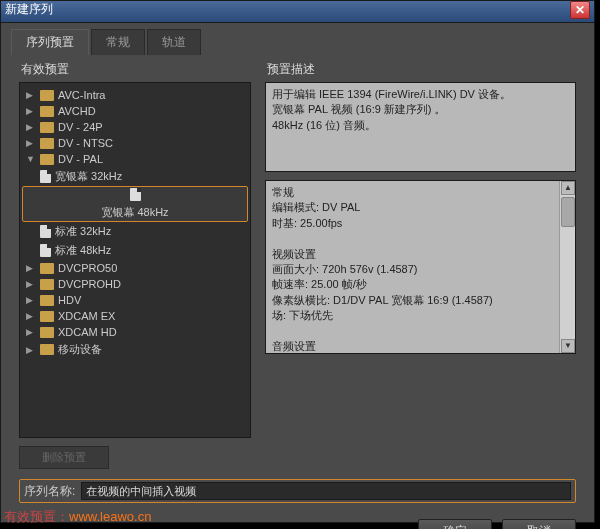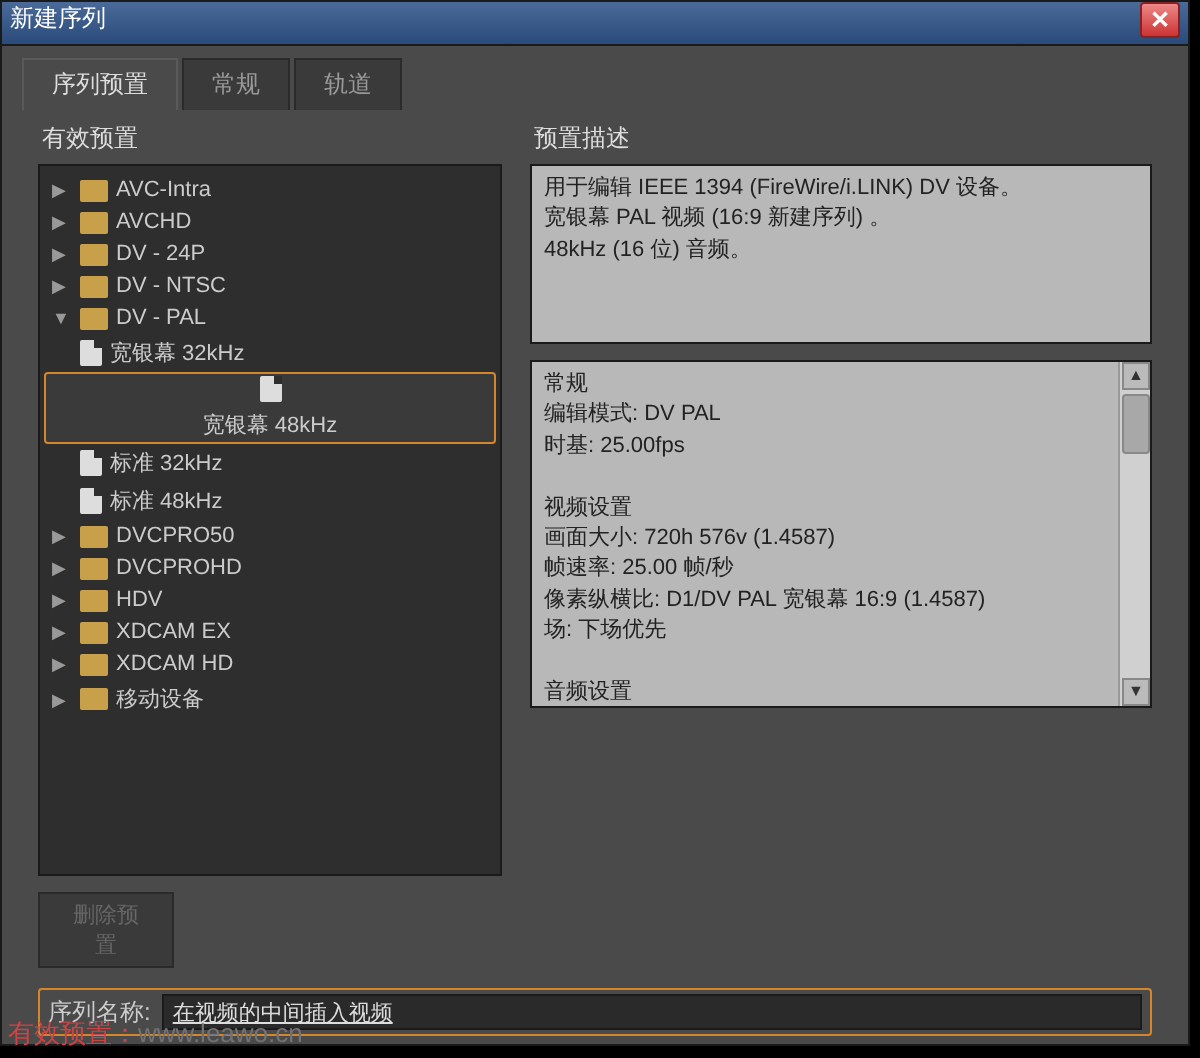--- a/index.html
+++ b/index.html
@@ -22,29 +22,29 @@
 .arrow { width: 10px; color: #999; font-size: 9px; display: inline-block; }
 .folder-icon { width: 14px; height: 11px; background: #c9a04a; border-radius: 1px; display: inline-block; }
 .file-icon { width: 11px; height: 13px; background: #ddd; display: inline-block; border-radius: 1px; position: relative; }
 .file-icon::after { content: ''; position: absolute; top: 0; right: 0; width: 4px; height: 4px; background: #2e2e2e; }
 .indent1 { padding-left: 18px; }
 .desc-box { background: #b8b8b8; border: 1px solid #1a1a1a; height: 90px; padding: 4px 6px; font-size: 11px; color: #222; overflow: auto; line-height: 1.4; }
 .details-box { background: #b8b8b8; border: 1px solid #1a1a1a; height: 174px; margin-top: 8px; padding: 4px 6px; font-size: 11px; color: #222; overflow: auto; line-height: 1.4; position: relative; }
 .scrollbar-fake { position: absolute; right: 0; top: 0; width: 16px; height: 100%; background: #d0d0d0; border-left: 1px solid #999; }
 .scrollbar-thumb { position: absolute; left: 1px; top: 16px; width: 14px; height: 30px; background: #a8a8a8; border: 1px solid #888; border-radius: 2px; }
 .scrollbar-arrow { position: absolute; left: 1px; width: 14px; height: 14px; background: #bbb; border: 1px solid #888; font-size: 8px; text-align: center; line-height: 12px; color: #333; }
-.del-btn { margin-top: 8px; padding: 3px 12px; background: #3a3a3a; border: 1px solid #2a2a2a; color: #666; font-size: 11px; width: 68px; }
+.del-btn { margin-top: 8px; padding: 3px 12px; background: #3a3a3a; border: 1px solid #2a2a2a; color: #666; font-size: 11px; width: 90px; }
 .name-row { display: flex; align-items: center; margin: 0 18px 10px; gap: 6px; border: 1px solid #d4872a; padding: 2px 4px; border-radius: 2px; }
 .name-label { color: #ccc; font-size: 12px; }
-.name-input { flex: 1; background: #2a2a2a; border: 1px solid #1a1a1a; color: #ddd; padding: 2px 4px; font-size: 11px; text-decoration: underline; }
+.name-input { flex: 1; background: #2a2a2a; border: 1px solid #1a1a1a; color: #ddd; padding: 2px 4px; font-size: 11px; }
 .btn-row { display: flex; justify-content: flex-end; gap: 10px; padding: 6px 18px 10px; }
 .btn { padding: 3px 24px; background: linear-gradient(#5a5a5a, #3a3a3a); border: 1px solid #222; color: #ddd; font-size: 12px; cursor: pointer; border-radius: 2px; }
 .watermark { position: absolute; bottom: 3px; left: 4px; font-size: 13px; }
 .watermark .t1 { color: #c44; }
-.watermark .t2 { color: #737373; }
+.watermark .t2 { color: #f97316; }
 .section-head { font-weight: normal; }
 .det-line { white-space: nowrap; }
 </style>
 </head>
 <body>
 
 <div class="window">
   <div class="titlebar">
     <span class="titlebar-text">新建序列</span>
     <div class="close-btn">✕</div>

